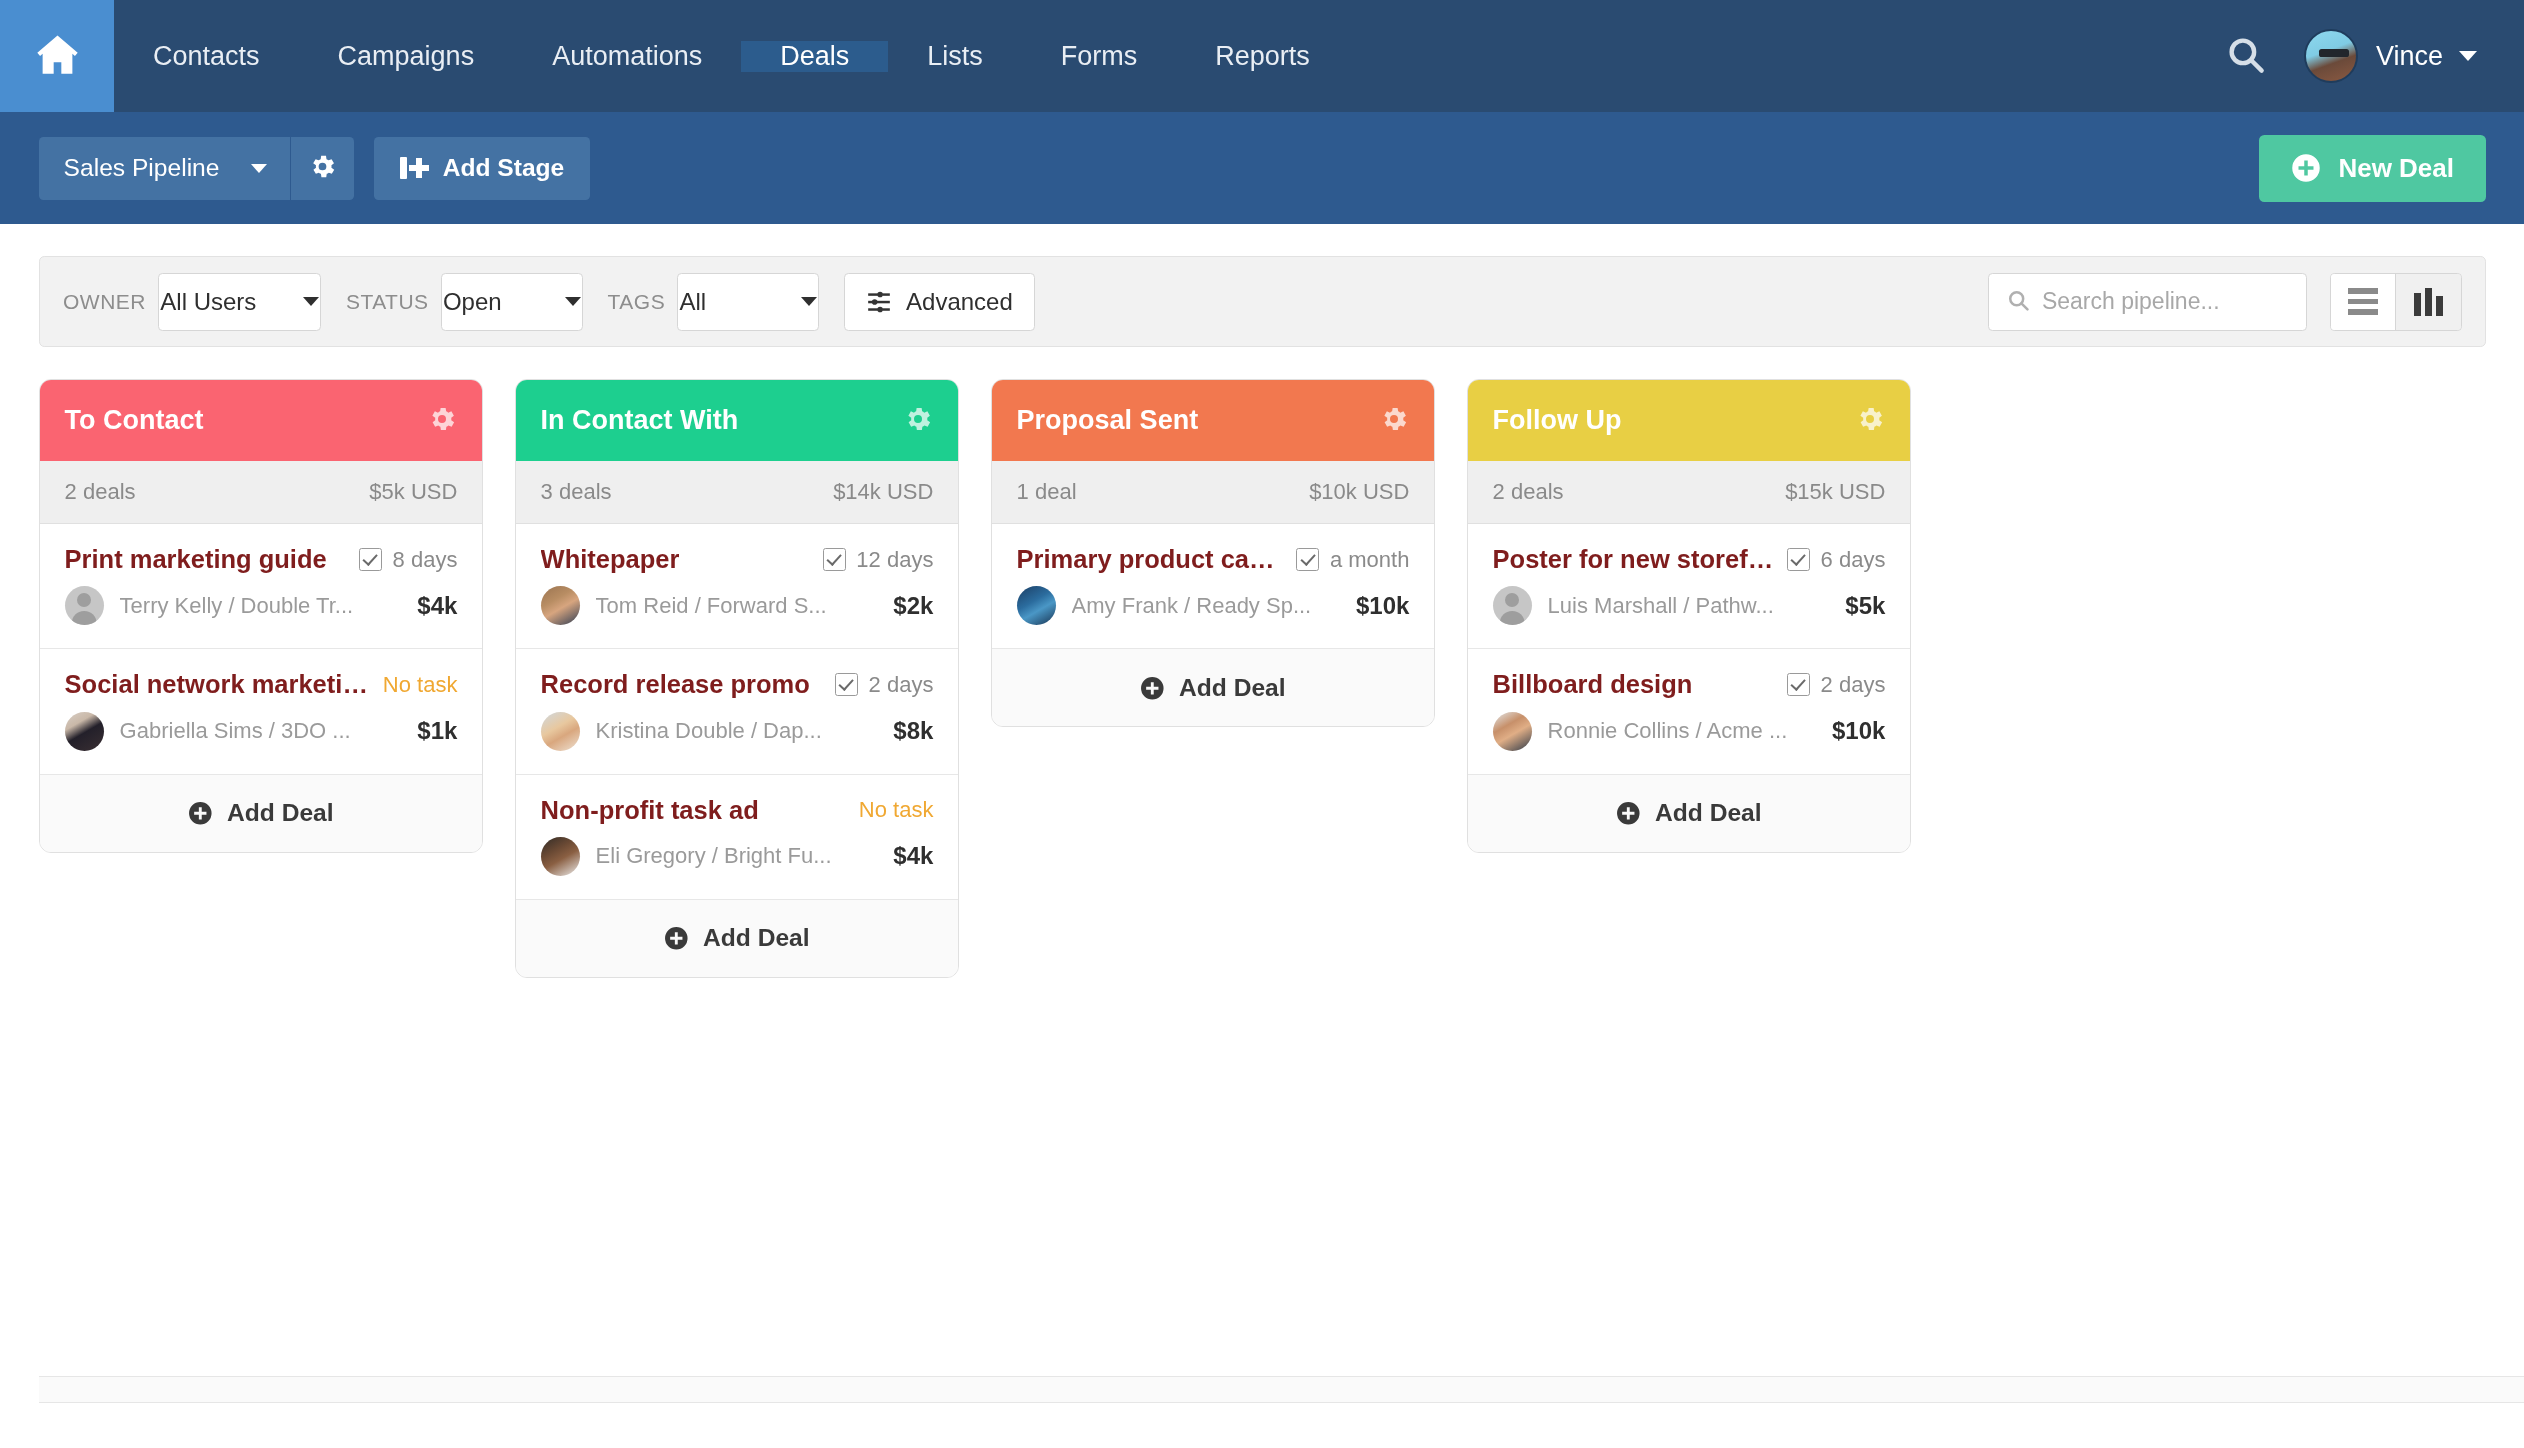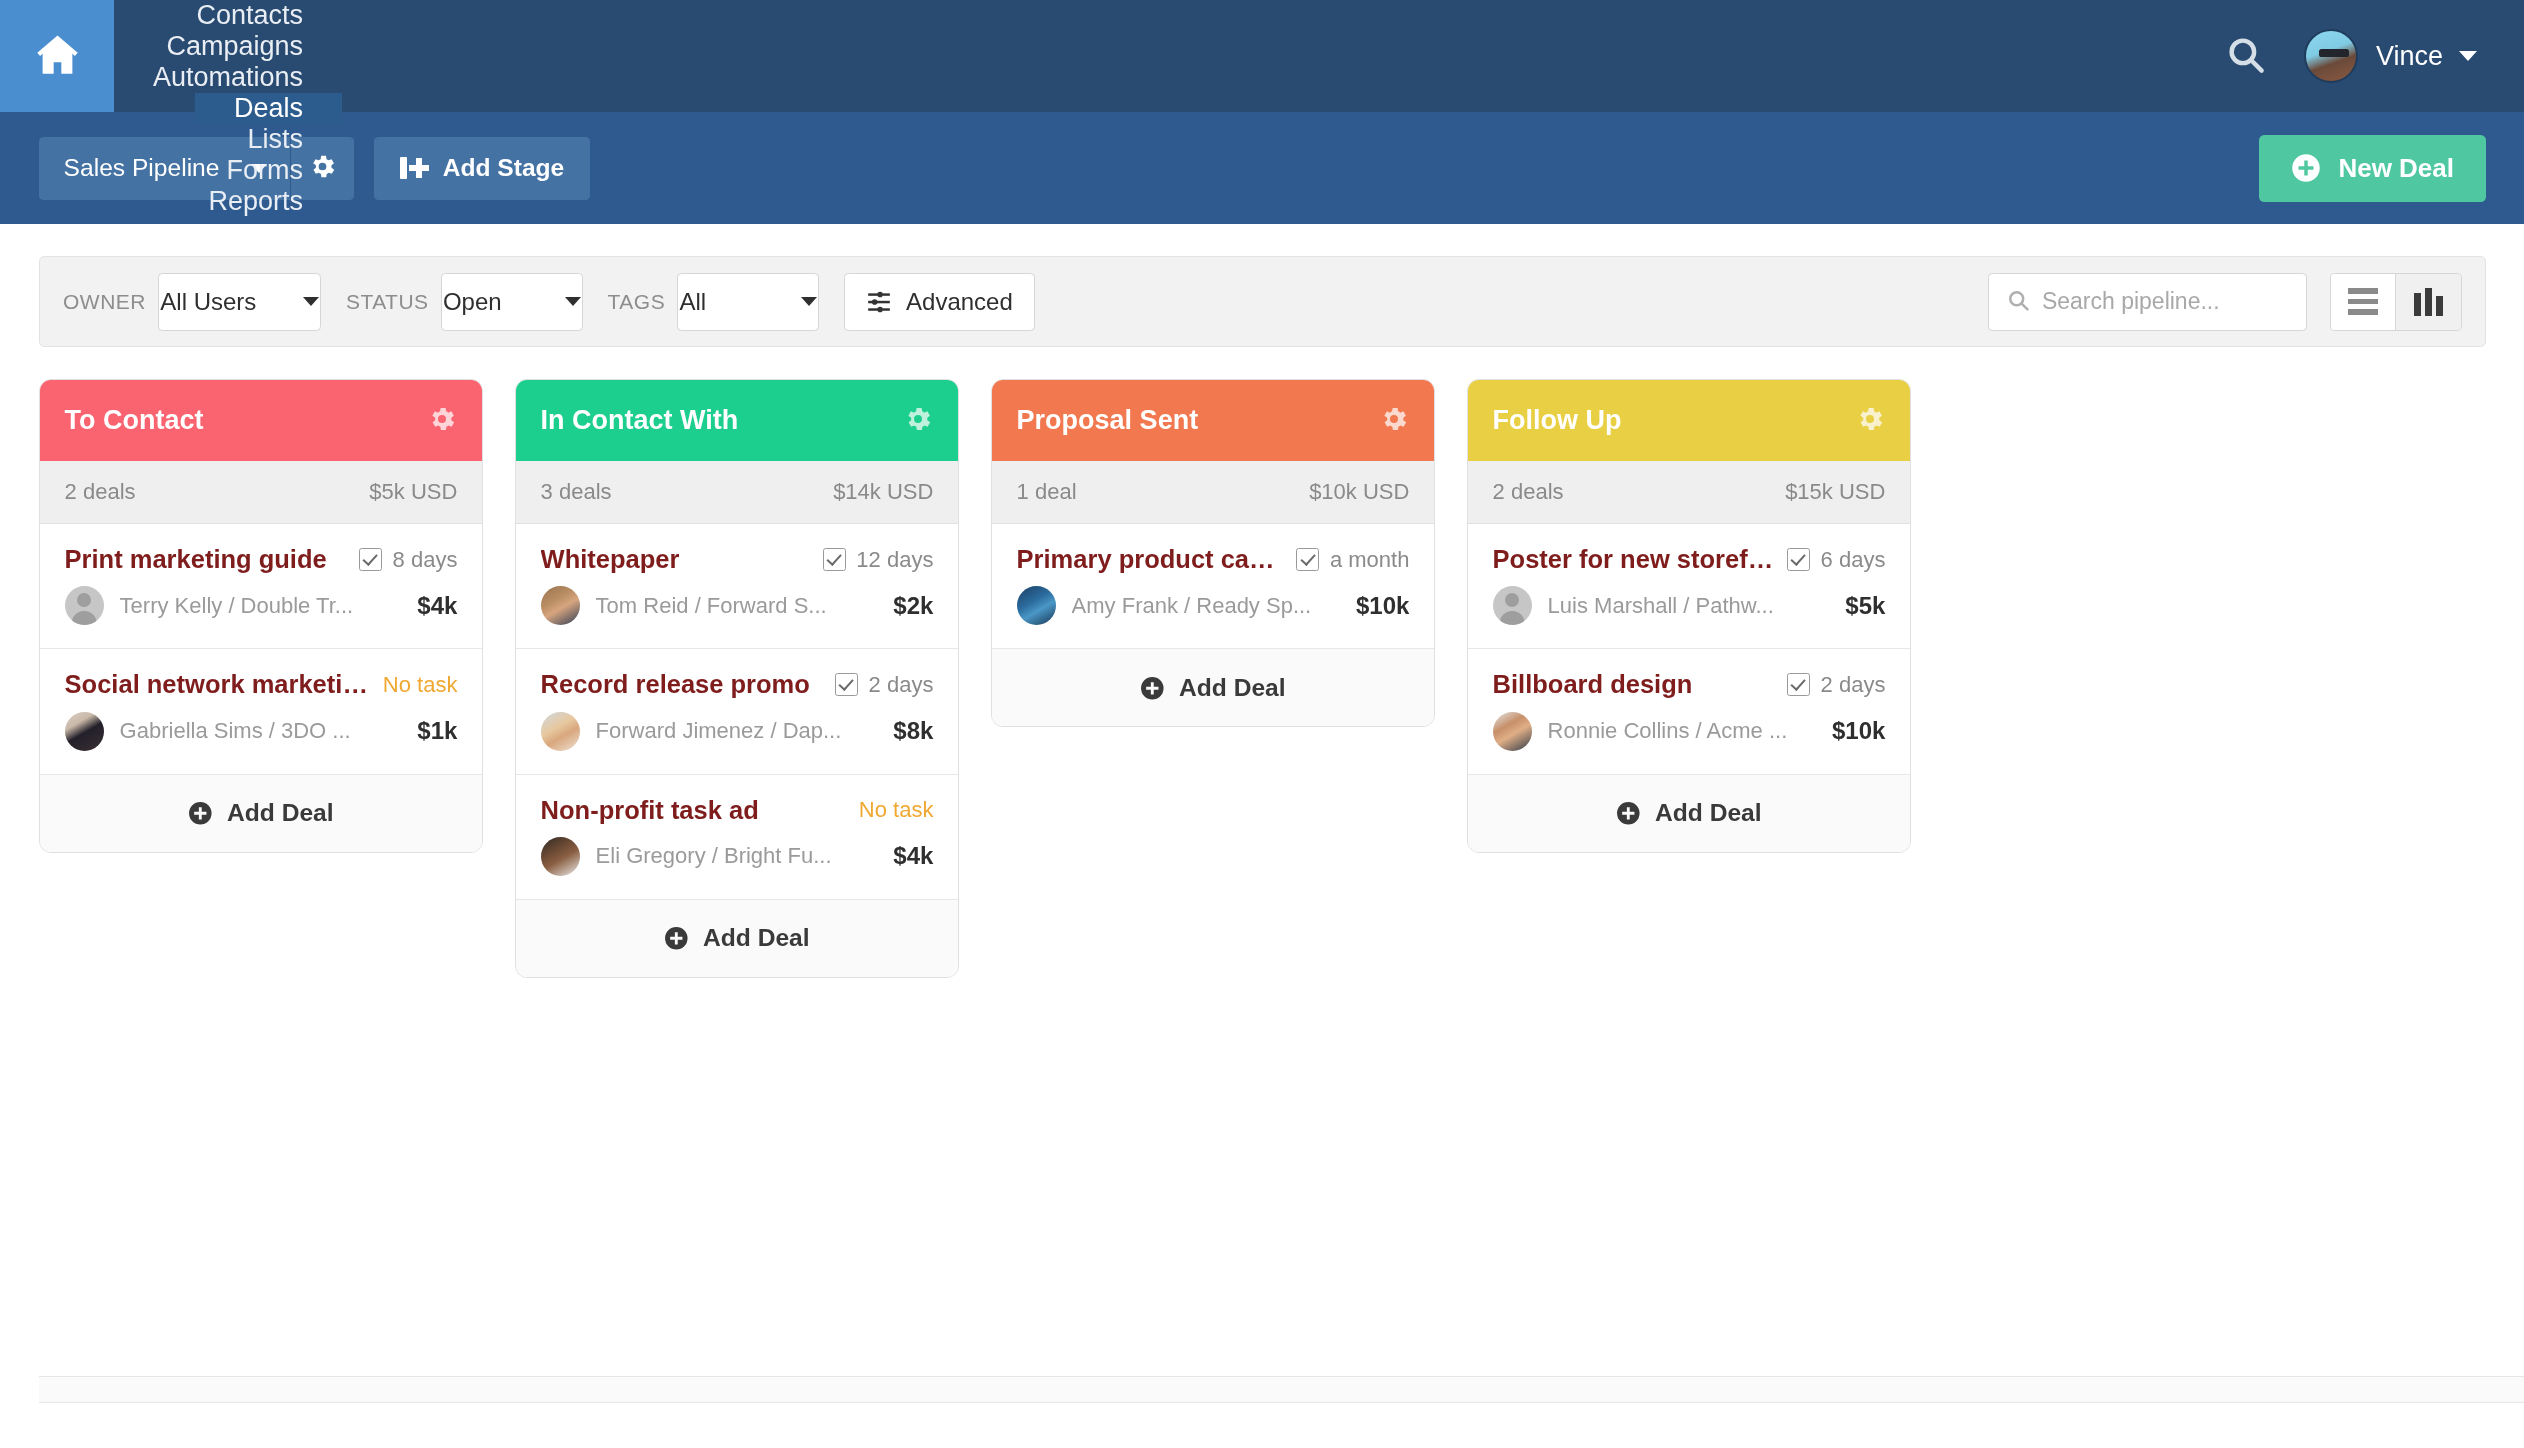--- a/index.html
+++ b/index.html
@@ -22,21 +22,21 @@
   }
   .home-btn {
     width: 114px;
     background: #4a8ed0;
     display: flex;
     align-items: center;
     justify-content: center;
     cursor: pointer;
   }
   .home-btn svg { width: 51px; height: 51px; fill: #ffffff; }
-  .nav-items { display: flex; align-items: flex-end; flex-direction: column; }
+  .nav-items { display: flex; align-items: center; }
   .nav-item {
     display: flex;
     align-items: center;
     padding: 0 39px;
     color: #e9eef4;
     font-size: 27px;
     font-weight: 400;
     cursor: pointer;
     white-space: nowrap;
   }
@@ -500,21 +500,21 @@
           <div class="deal">
             <div class="deal-row1">
               <span class="deal-name">Record release promo</span>
               <span class="deal-task">
                 <span class="chk"></span>
                 <span>2 days</span>
               </span>
             </div>
             <div class="deal-row2">
               <span class="contact-avatar" style="background:linear-gradient(150deg,#cfd8e0 0%,#e8c89f 40%,#d9a77e 60%,#efe3d5 100%);"></span>
-              <span class="contact-name">Forward Jimenez / Dap...</span>
+              <span class="contact-name">Kristina Double / Dap...</span>
               <span class="deal-value">$8k</span>
             </div>
           </div>
           <div class="deal">
             <div class="deal-row1">
               <span class="deal-name">Non-profit task ad</span>
               <span class="deal-task no-task">
                 <span>No task</span>
               </span>
             </div>

